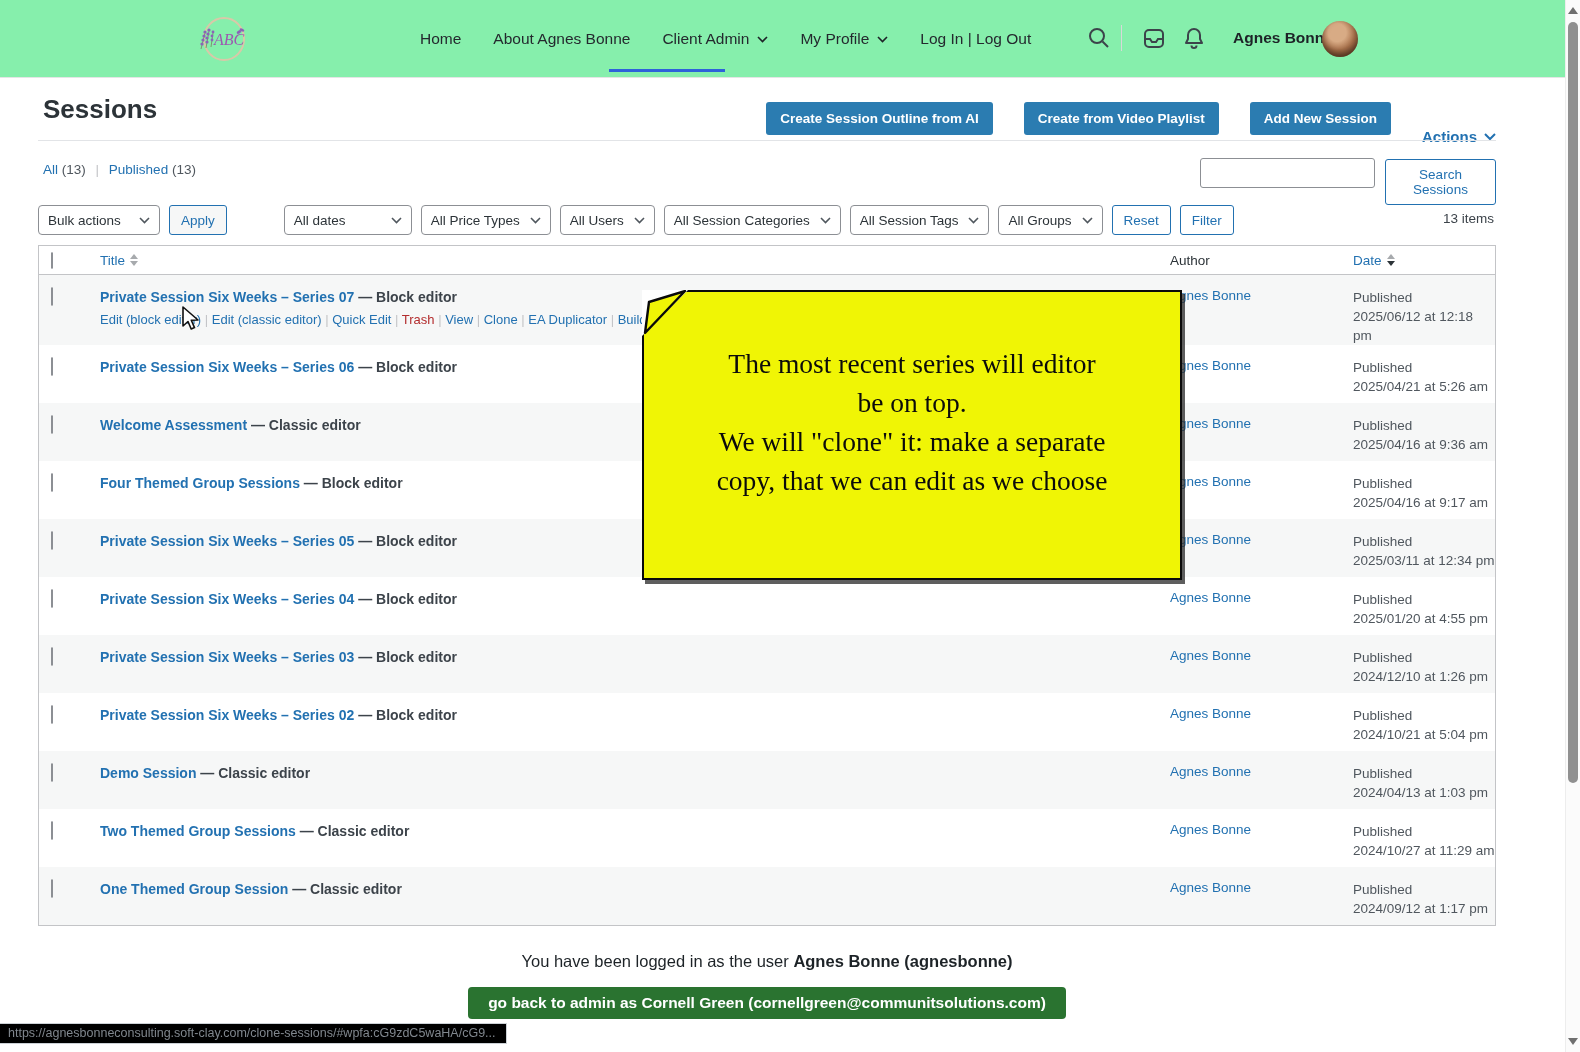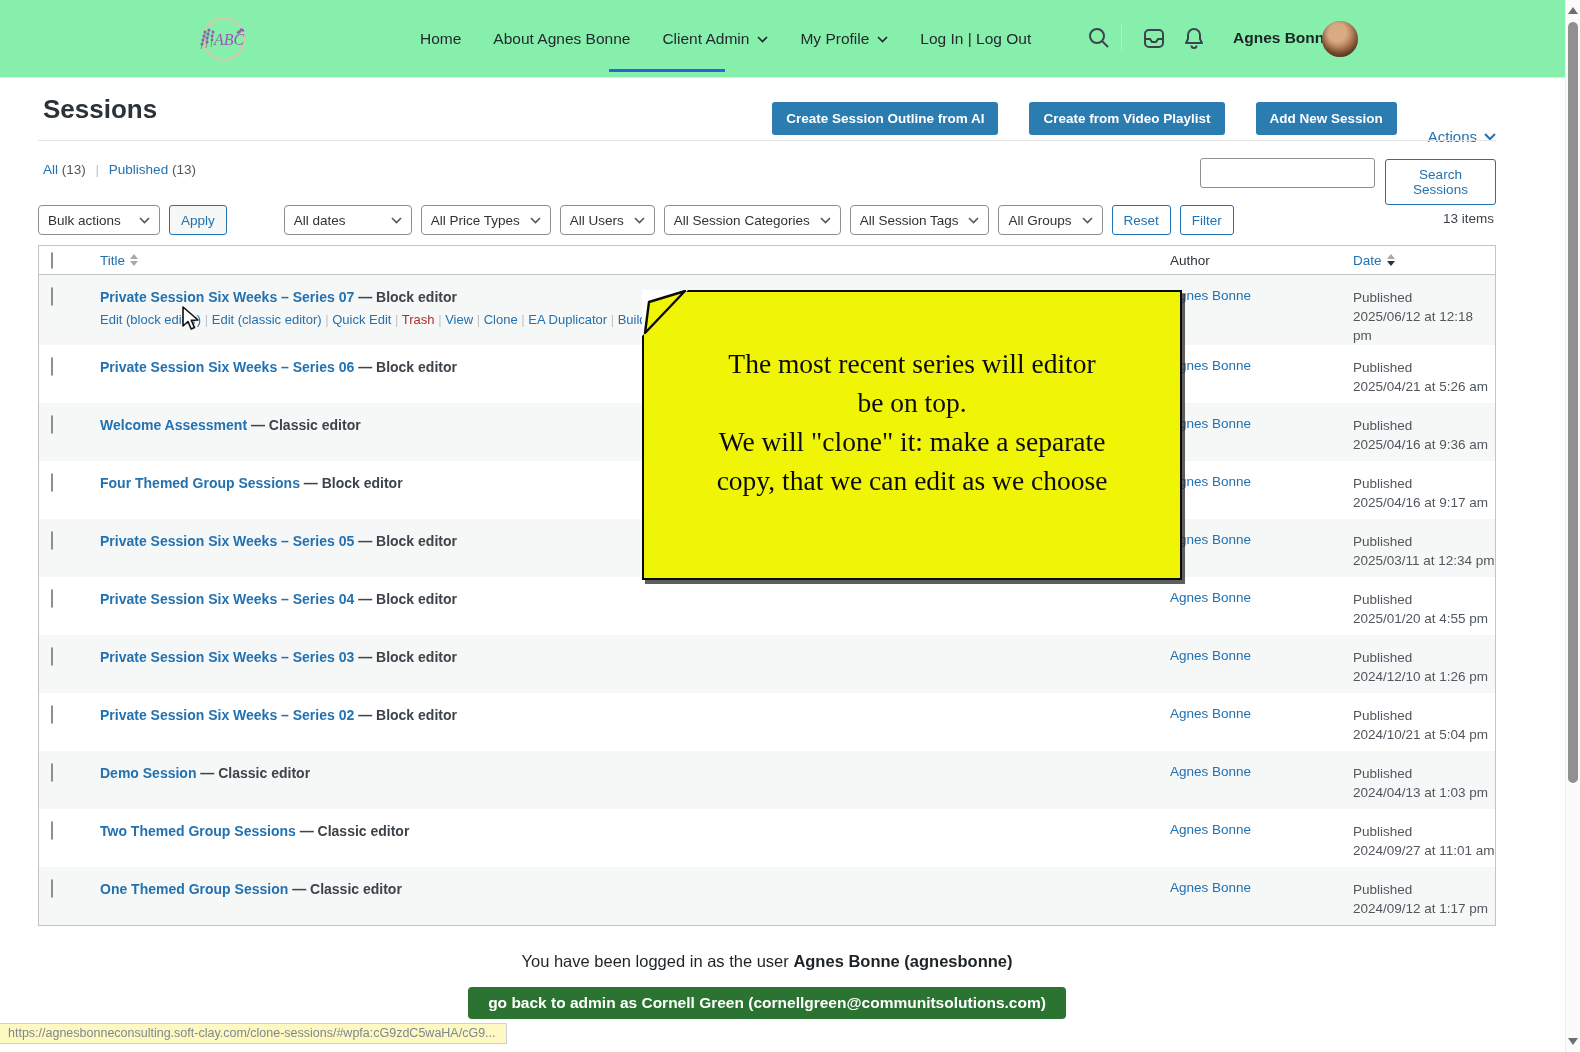--- a/index.html
+++ b/index.html
@@ -21,21 +21,21 @@
   .hdivider { position:absolute; left:1121px; top:25px; width:1px; height:26px; background:#d8d8d8; }
   .huser { position:absolute; left:1233px; top:29px; font-size:15.5px; font-weight:600; color:#1d2327; }
   .avatar { position:absolute; left:1322px; top:21px; width:36px; height:36px; border-radius:50%; cursor:pointer;
             background:radial-gradient(circle at 42% 32%, #d8ab85 0 28%, #a9724c 55%, #5f3d28 100%); box-shadow:inset 0 -4px 6px rgba(40,20,10,.55); }
 
   
   .main { position:absolute; left:38px; top:78px; width:1458px; }
   .page-title { position:absolute; left:5px; top:16px; font-size:26px; font-weight:600; color:#2c3338; }
   .top-actions { position:absolute; right:0; top:14px; display:flex; align-items:center; gap:31px; }
   .btn-primary { background:#2b7cb1; color:#fff; font-weight:700; font-size:13.5px; border:none; height:33px; padding:0 14px; border-radius:3px; cursor:pointer; font-family:inherit; }
-  .actions-link { color:#2271b1; font-weight:400; font-size:15px; display:flex; align-items:center; gap:7px; cursor:pointer;margin-top:36px; }
+  .actions-link { color:#2271b1; font-weight:700; font-size:15px; display:flex; align-items:center; gap:7px; cursor:pointer;margin-top:36px; }
   .title-divider { position:absolute; left:0; top:62px; width:1458px; border-top:1px solid #e2e4e7; }
   .views { position:absolute; left:5px; top:84px; font-size:13.5px; color:#50575e; }
   .views a { color:#2271b1; }
   .views .sep { color:#c3c4c7; margin:0 6px; }
   .search-box { position:absolute; left:1162px; top:80px; width:175px; height:30px; border:1px solid #8c8f94; border-radius:3px; background:#fff; font:inherit; padding:0 8px; }
   .btn-outline { background:#f6f7f7; color:#2271b1; border:1px solid #2271b1; border-radius:3px; font-size:13.5px; font-family:inherit; cursor:pointer; }
   .search-btn { position:absolute; left:1347px; top:81px; height:46px; padding:0 12px; background:#fff; }
 
   .filters { position:absolute; left:0; top:127px; display:flex; align-items:center; gap:9px; }
   .sel { position:relative; display:flex; align-items:center; gap:10px; height:30px; border:1px solid #8c8f94; border-radius:4px; background:#fff; padding:0 9px; font-size:13.5px; color:#2c3338; cursor:pointer; white-space:nowrap; }
@@ -80,21 +80,21 @@
           line-height:39px; color:#0b0b0b; padding:0 28px 26px; }
   .note-corner { position:absolute; left:-2px; top:-2px; }
 
   
   .footer { position:absolute; left:38px; top:952px; width:1458px; text-align:center; }
   .footer-text { font-size:16.5px; color:#1d2327; }
   .footer-text b { font-weight:700; }
   .green-btn { display:inline-block; margin-top:16px; background:#2a7330; color:#fff; font-weight:700; font-size:15.5px;
                padding:7px 20px; border-radius:4px; border:none; cursor:pointer; font-family:inherit; }
 
-  .statusbar { position:absolute; left:0; top:1023px; height:21px; background:#fef9c3; border:1px solid #ccd1d6; border-left:none;
+  .statusbar { position:absolute; left:0; top:1023px; height:21px; background:#000000; border:1px solid #ccd1d6; border-left:none;
                font-size:12.5px; color:#80878e; padding:2px 10px 0 8px; white-space:nowrap; z-index:50; }
 
   
   .scrollbar { position:absolute; right:0; top:0; width:15px; height:1052px; background:#fbfbfb; border-left:1px solid #ededed; z-index:60; }
   .sb-up, .sb-down { position:absolute; left:2px; width:0; height:0; border-left:5px solid transparent; border-right:5px solid transparent; cursor:pointer; }
   .sb-up { top:7px; border-bottom:7px solid #6f6f6f; }
   .sb-down { bottom:7px; border-top:7px solid #6f6f6f; }
   .sb-thumb { position:absolute; left:2px; top:22px; width:10px; height:761px; background:#909090; border-radius:5px; cursor:pointer; }
 
   .cursor { position:absolute; left:180px; top:306px; z-index:70; pointer-events:none; }
@@ -347,21 +347,21 @@
       <span class="cb-cell"><span class="checkbox"></span></span>
       <span class="title-cell"><a class="post-title">Demo Session</a><span class="post-state"> — Classic editor</span></span>
       <span class="author-cell"><a>Agnes Bonne</a></span>
       <span class="date-cell"><span>Published</span><br><span>2024/04/13 at 1:03 pm</span></span>
     </div>
 
     <div class="trow row">
       <span class="cb-cell"><span class="checkbox"></span></span>
       <span class="title-cell"><a class="post-title">Two Themed Group Sessions</a><span class="post-state"> — Classic editor</span></span>
       <span class="author-cell"><a>Agnes Bonne</a></span>
-      <span class="date-cell"><span>Published</span><br><span>2024/09/27 at 11:01 am</span></span>
+      <span class="date-cell"><span>Published</span><br><span>2024/10/27 at 11:29 am</span></span>
     </div>
 
     <div class="trow row alt">
       <span class="cb-cell"><span class="checkbox"></span></span>
       <span class="title-cell"><a class="post-title">One Themed Group Session</a><span class="post-state"> — Classic editor</span></span>
       <span class="author-cell"><a>Agnes Bonne</a></span>
       <span class="date-cell"><span>Published</span><br><span>2024/09/12 at 1:17 pm</span></span>
     </div>
   </div>
 </div>

